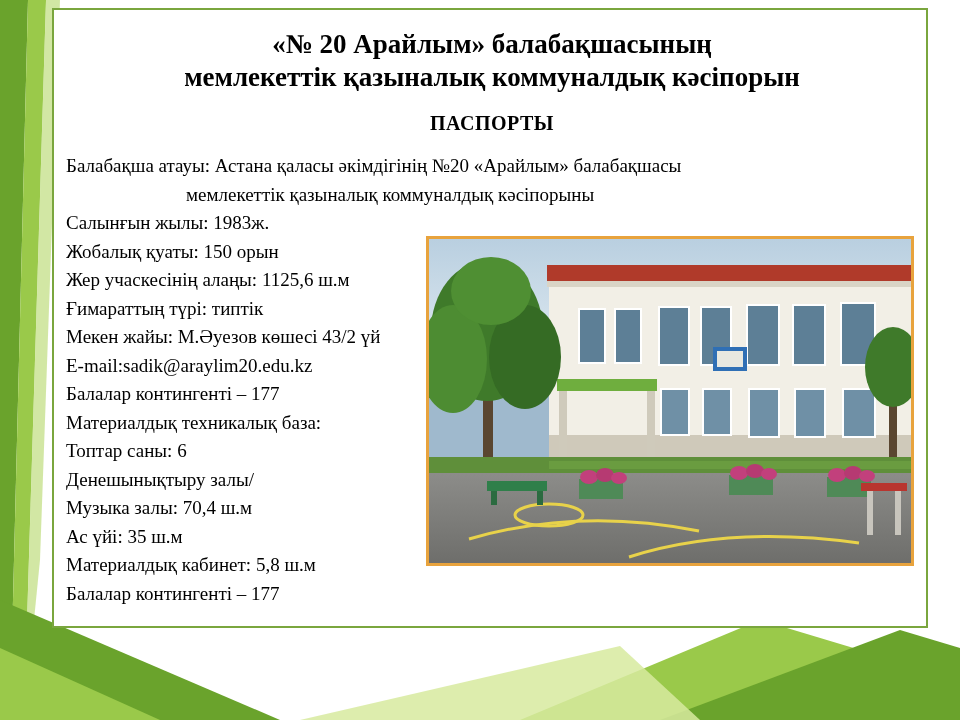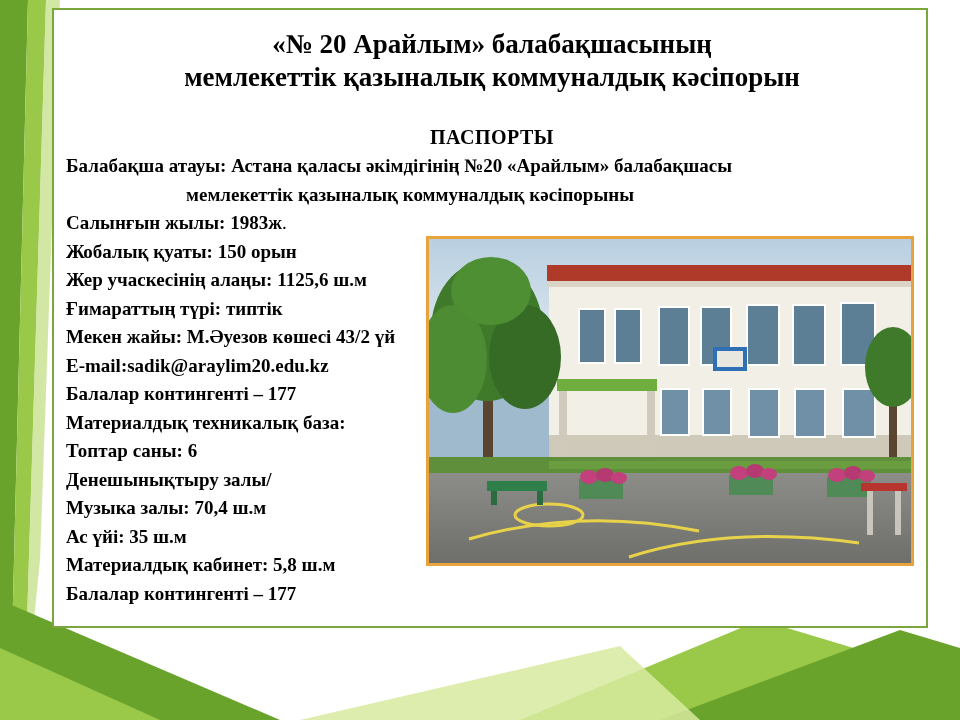--- a/index.html
+++ b/index.html
@@ -65,43 +65,42 @@
     position: absolute;
     left: 0;
     top: 102px;
     width: 876px;
     text-align: center;
     font-family: "Liberation Serif", serif;
     font-size: 20px;
     font-weight: bold;
     color: #000000;
     letter-spacing: 0.5px;
-    margin-top: 14px;
   }
 
   
   .body-block {
     position: absolute;
     left: 12px;
     top: 142px;
     width: 700px;
   }
   .line {
     font-family: "Liberation Serif", serif;
     font-size: 19px;
     color: #000000;
     line-height: 28.5px;
     white-space: nowrap;
   }
   .line.center {
     text-align: left;
     padding-left: 120px;
   }
-  .lbl { font-weight: bold; }
-  .val { font-weight: bold; margin-top: 48px; }
+  .lbl { font-weight: normal; }
+  .val { font-weight: normal; margin-top: 48px; }
   .val-normal { font-weight: normal; }
 
   
   .photo {
     position: absolute;
     left: 372px;
     top: 226px;
     width: 488px;
     height: 330px;
     border: 3px solid #e8a33d;

